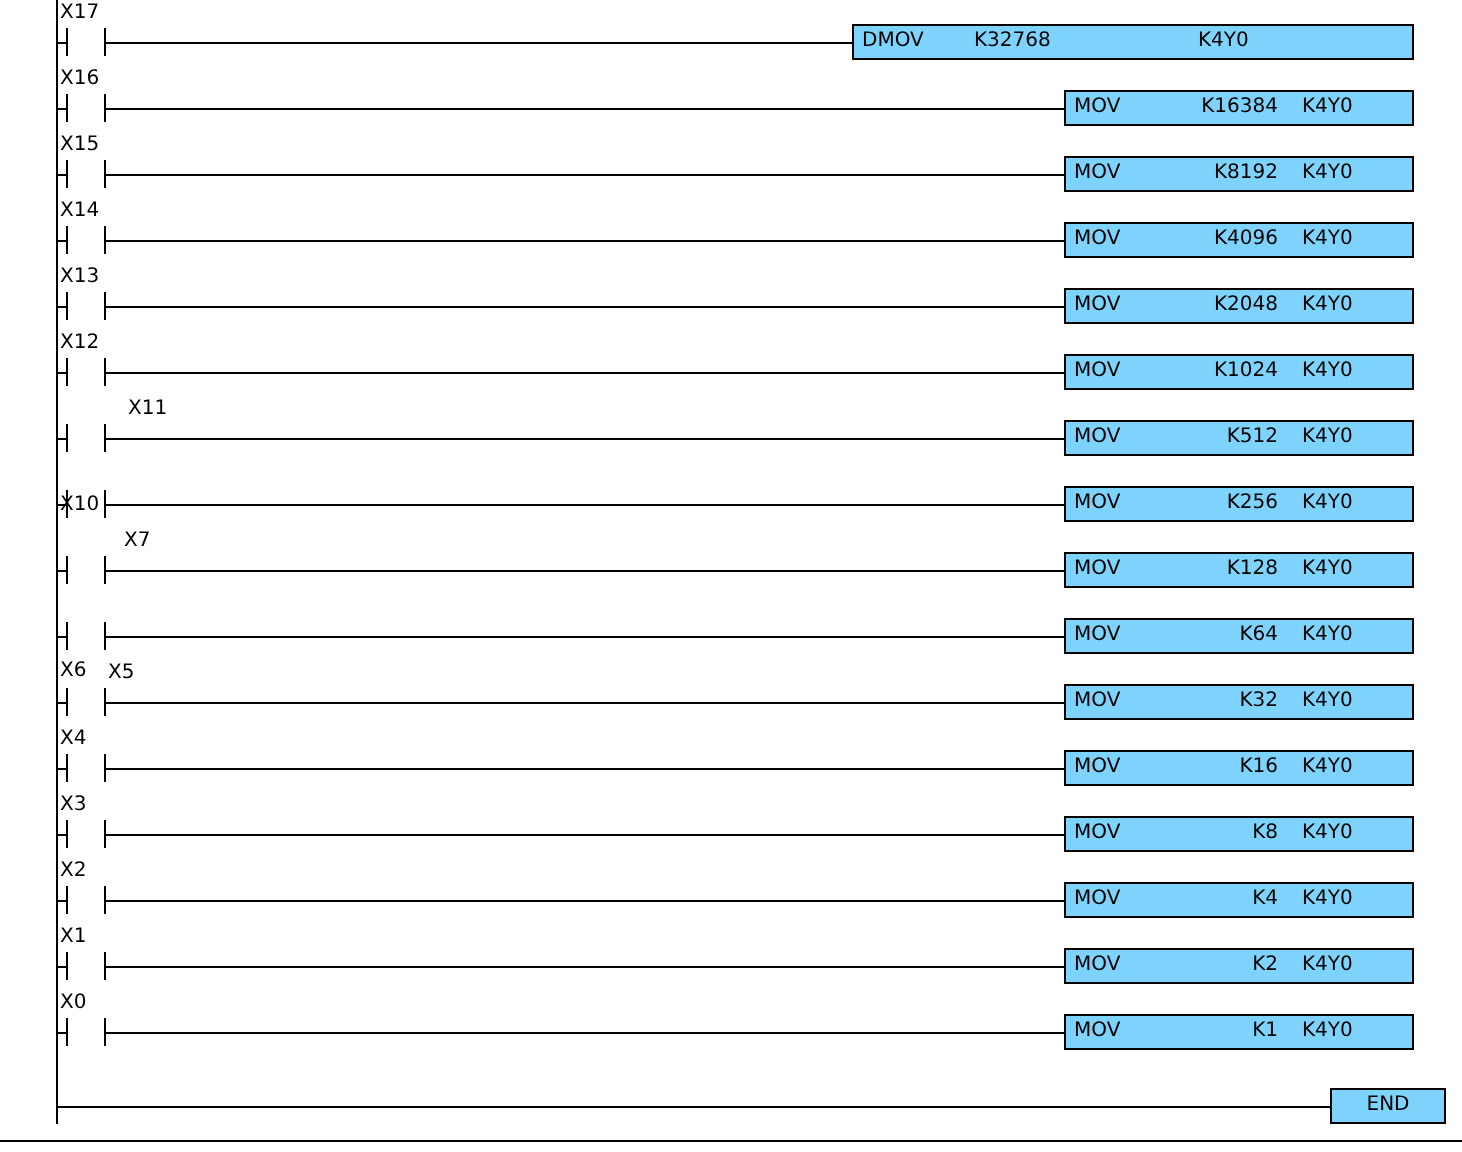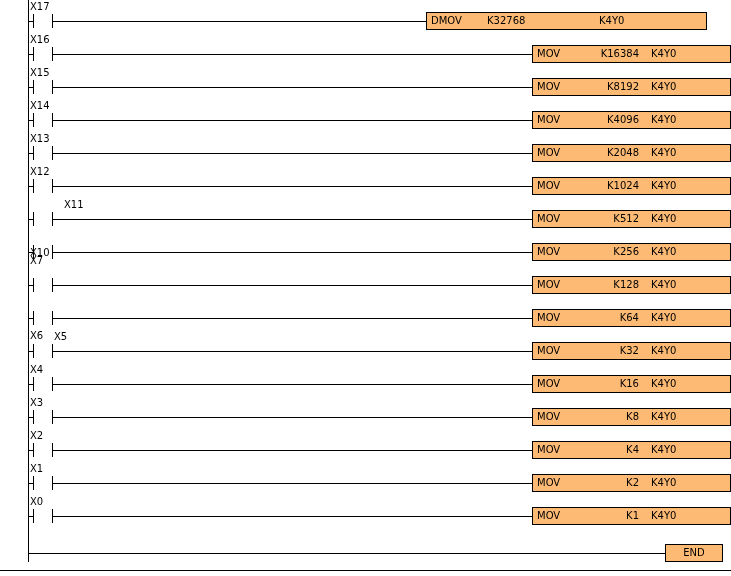--- a/index.html
+++ b/index.html
@@ -53,21 +53,21 @@
     position: absolute;
     font-size: 10px;
     line-height: 10px;
     white-space: nowrap;
   }
   
   .insbox {
     position: absolute;
     box-sizing: border-box;
     border: 1px solid #000000;
-    background: #fdba74;
+    background: #7dd3fc;
     height: 18px;
     font-size: 10px;
     line-height: 16px;
   }
   .insbox .op {
     position: absolute;
     left: 4px;
     top: 0;
     white-space: nowrap;
   }
@@ -77,21 +77,21 @@
     white-space: nowrap;
   }
   .insbox .a2 {
     position: absolute;
     top: 0;
     white-space: nowrap;
   }
   .insbox.dmov { width: 281px; }
   .insbox.dmov .a1 { left: 60px; }
   .insbox.dmov .a2 { left: 172px; }
-  .insbox.mov { width: 199px; }
+  .insbox.mov { width: 175px; }
   .insbox.mov .a1 { left: 48px; text-align: right; width: 58px; }
   .insbox.mov .a2 { left: 118px; }
   .insbox.endbox {
     width: 58px;
     text-align: center;
   }
   .insbox.endbox .op {
     left: 0;
     width: 100%;
     text-align: center;
@@ -209,21 +209,21 @@
     <div class="bar r"></div>
   </div>
   <div class="rung-wire" style="left:28px; top:252px; width:5px;"></div>
   <div class="rung-wire" style="left:53px; top:252px; width:479px;"></div>
   <div class="insbox mov" style="left:532px; top:243px;">
     <span class="op">MOV</span>
     <span class="a1">K256</span>
     <span class="a2">K4Y0</span>
   </div>
 
-  <div class="contact-label" style="left:30px; top:256px;">X7</div>
+  <div class="contact-label" style="left:30px; top:266px;padding-left:32px;">X7</div>
   <div class="contact" style="left:33px; top:278px;">
     <div class="bar l"></div>
     <div class="bar r"></div>
   </div>
   <div class="rung-wire" style="left:28px; top:285px; width:5px;"></div>
   <div class="rung-wire" style="left:53px; top:285px; width:479px;"></div>
   <div class="insbox mov" style="left:532px; top:276px;">
     <span class="op">MOV</span>
     <span class="a1">K128</span>
     <span class="a2">K4Y0</span>

